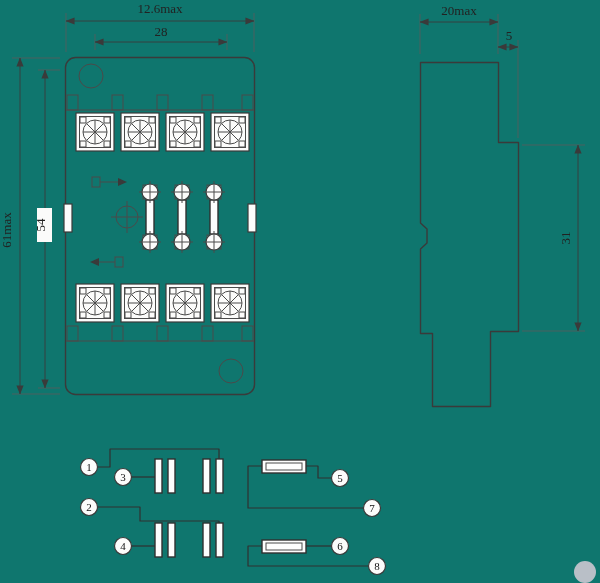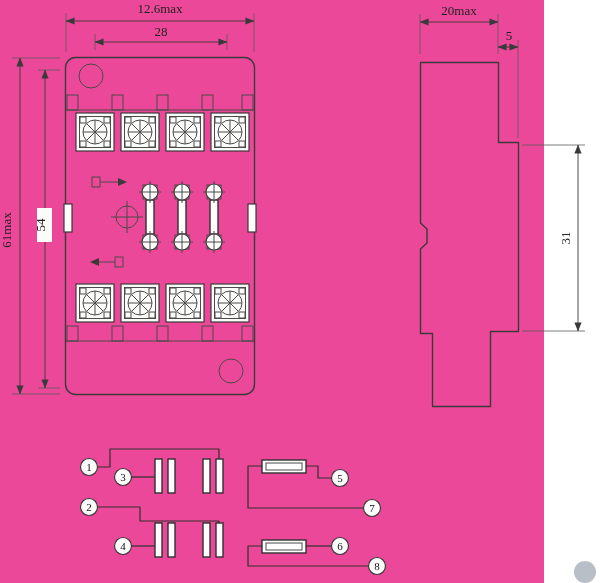--- a/index.html
+++ b/index.html
@@ -1,17 +1,17 @@
 <!DOCTYPE html>
 <html><head>
 <meta charset="utf-8">
 <style>
   html,body{margin:0;padding:0;background:#ffffff;}
   .page{
-    width:544px;height:583px;position:relative;background:#ec4899;
+    width:600px;height:583px;position:relative;background:#0f766e;
     font-family:"Liberation Serif", serif;
   }
   svg{display:block}
   .outline{fill:none;stroke:#3a3a3a;stroke-width:1.4;stroke-linejoin:round;stroke-linecap:round}
   .thin{fill:none;stroke:#4a4a4a;stroke-width:1}
   .part{fill:#fcfcfb;stroke:#3a3a3a;stroke-width:1.2}
   .dim{stroke:#3a3a3a;stroke-width:.9;fill:none}
   .ext{stroke:#5a5a5a;stroke-width:.8;fill:none}
   .dimtext{font:13px "Liberation Serif", serif;fill:#222}
   .bar{fill:#fdfdfd;stroke:#303030;stroke-width:1.4}

